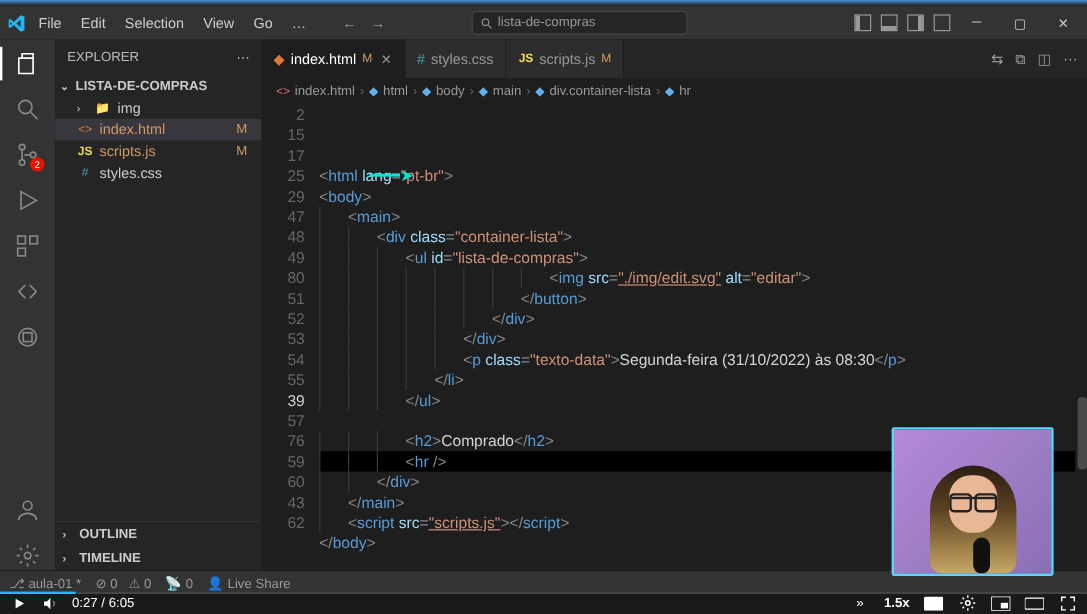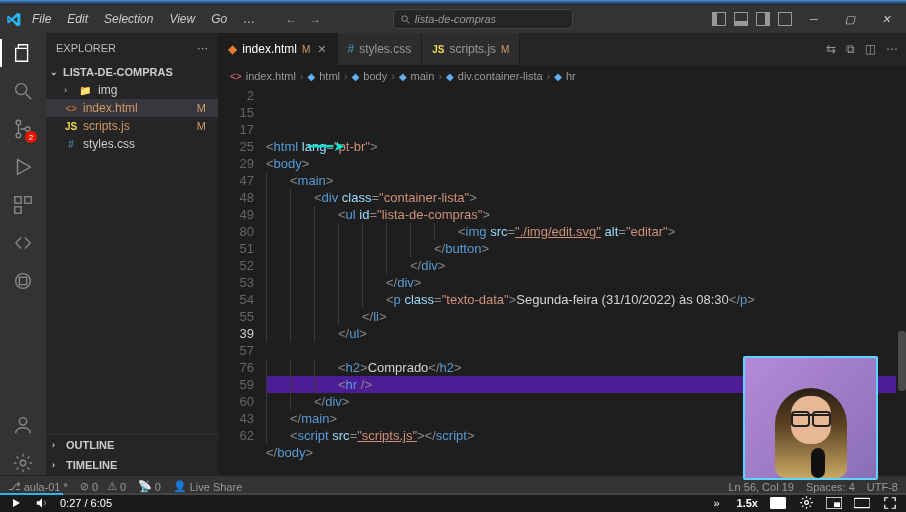--- a/index.html
+++ b/index.html
@@ -1,18 +1,18 @@
 <!DOCTYPE html>
 <html><head>
 <meta charset="utf-8">
 <style>
 * { margin:0; padding:0; box-sizing:border-box; font-family:'Segoe UI',Arial,sans-serif; }
 body { width:906px; height:512px; background:#1e1e1e; color:#ccc; overflow:hidden; position:relative; }
 .top-edge { height:5px; background:linear-gradient(#4a8fd8,#1e1e1e); }
-.titlebar { height:28px; background:#333333; display:flex; align-items:center; font-size:12px; color:#ccc; padding:0 6px; gap:4px;font-style:italic; }
+.titlebar { height:28px; background:#333333; display:flex; align-items:center; font-size:12px; color:#ccc; padding:0 6px; gap:4px; }
 .titlebar .logo { width:16px; height:16px; color:#29b6f6; display:flex; align-items:center; }
 .titlebar .menu-item { padding:2px 6px; cursor:pointer; }
 .titlebar .menu-ellipsis { padding:2px 6px; }
 .titlebar .nav-arrows { display:flex; gap:12px; margin-left:20px; color:#999; }
 .titlebar .search-box { flex:0 0 180px; margin:0 auto; background:#252526; border:1px solid #444; border-radius:4px; height:20px; display:flex; align-items:center; padding:0 6px; font-size:11px; gap:4px; color:#999; }
 .titlebar .right-icons { display:flex; gap:8px; align-items:center; margin-left:auto; }
 .titlebar .layout-icon { width:14px; height:14px; border:1px solid #999; }
 .titlebar .win-btn { width:28px; text-align:center; color:#ccc; font-size:11px; }
 .main-row { display:flex; height:442px; }
 .activity-bar { width:46px; background:#333333; display:flex; flex-direction:column; align-items:center; padding-top:8px; gap:14px; }
@@ -43,21 +43,21 @@
 .breadcrumbs { height:22px; display:flex; align-items:center; gap:4px; padding:0 12px; font-size:11px; color:#999; background:#1e1e1e; }
 .breadcrumbs .bc-icon { color:#e06c75; font-size:10px; }
 .breadcrumbs .bc-icon.blue { color:#61afef; }
 .breadcrumbs .sep { color:#666; }
 .code { flex:1; font-family:Consolas,'Courier New',monospace; font-size:13px; line-height:17px; overflow:hidden; position:relative; display:flex; }
 .gutter { width:48px; text-align:right; color:#666; padding-right:12px; user-select:none; }
 .gutter .ln { height:17px; }
 .gutter .ln.current { color:#ccc; }
 .code-body { flex:1; position:relative; white-space:pre; }
 .line { height:17px; }
-.line.current { background:#4c1d95; }
+.line.current { background:#000000; }
 .indent-guide { border-left:1px solid #3a3a3a; display:inline-block; width:0; height:17px; vertical-align:top; margin-right:23px; }
 .arrow-marker { position:absolute; left:42px; top:51px; color:#00e5d0; font-size:14px; pointer-events:none; }
 .tk-tag{color:#569cd6;} .tk-attr{color:#9cdcfe;margin-top:16px;} .tk-str{color:#ce9178;} .tk-punc{color:#888;} .tk-txt{color:#d4d4d4;text-align:center;}
 .underline { text-decoration:underline; }
 .statusbar { height:22px; background:#333; font-size:11px; color:#999; display:flex; align-items:center; padding:0 8px; gap:12px; border-top:1px solid #222; }
 .statusbar .sb-item { display:flex; align-items:center; gap:3px; }
 .statusbar .right { margin-left:auto; display:flex; gap:12px; }
 .video-bar { position:absolute; left:0; right:0; bottom:0; height:19px; background:#1a1a1a; display:flex; align-items:center; padding:0 8px; gap:10px; color:#fff; font-size:11px; }
 .video-bar .progress { position:absolute; top:0; left:0; right:0; height:2px; background:#444; }
 .video-bar .progress::before { content:''; display:block; width:7%; height:100%; background:#29b6f6; }
@@ -291,25 +291,20 @@
         </div>
     </div>
   </div>
 </div>
 
 <div class="statusbar">
   <span class="sb-item">⎇ <span>aula-01</span>*</span>
   <span class="sb-item">⊘ <span>0</span>&nbsp;&nbsp;⚠ <span>0</span></span>
   <span class="sb-item">📡 <span>0</span></span>
   <span class="sb-item">👤 <span>Live Share</span></span>
-  <div class="right">
-    <span class="sb-item">Ln 56, Col 19</span>
-    <span class="sb-item">Spaces: 4</span>
-    <span class="sb-item">UTF-8</span>
-  </div>
 </div>
 
 <div class="webcam">
   <div class="person">
       <div class="hair"></div>
       <div class="face"></div>
       <div class="glasses"></div>
       <div class="mic"></div>
     </div>
 </div>

